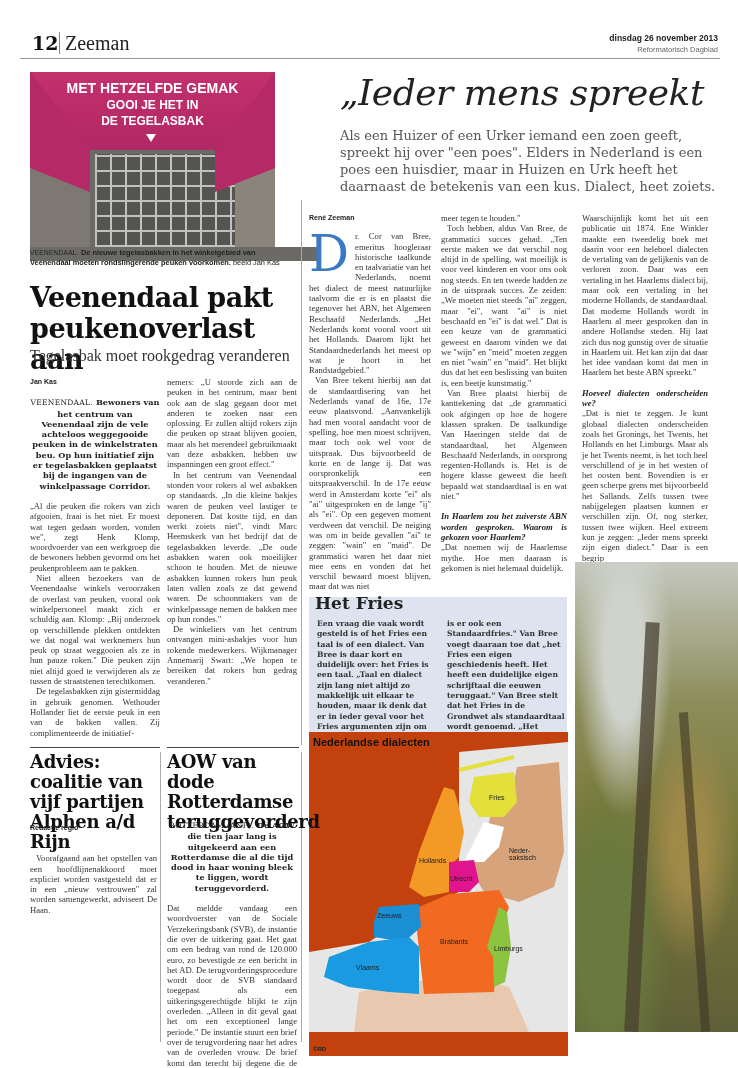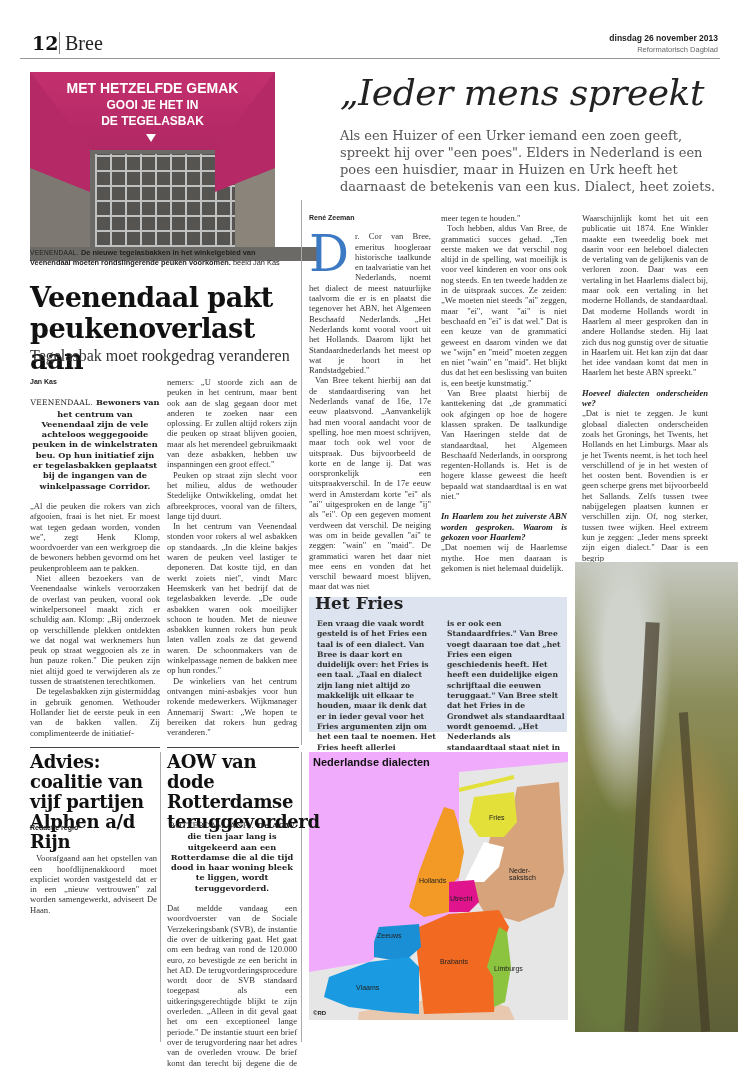--- a/index.html
+++ b/index.html
@@ -54,21 +54,21 @@
   .dropcap { float: left; font-family: "DejaVu Serif", serif; font-size: 50px; line-height: 42px; color: #3b79c2; margin: 2px 6px 0 0; }
   .q-bold { font-style: italic; font-weight: bold; color: #222; }
 
   
   .fries { left: 309px; top: 597px; width: 258px; height: 135px; background: #dde4ef; padding: 4px 4px; }
   .fries-title { position: absolute; left: 6px; top: -4px; font-family: "DejaVu Serif", serif; font-weight: bold; font-size: 17px; color: #222; }
   .fries-cols { position: absolute; left: 8px; top: 22px; width: 250px; display: flex; gap: 10px; }
   .fries-cols .fc { width: 120px; font-family: "DejaVu Serif", serif; font-weight: bold; font-size: 7.6px; line-height: 10.3px; color: #333; }
 
   
-  .map { left: 309px; top: 752px; width: 259px; height: 268px; background: #f0abfc; overflow: hidden; }
+  .map { left: 309px; top: 732px; width: 259px; height: 324px; background: #c2410c; overflow: hidden; }
   .map-title { position: absolute; left: 4px; top: 4px; font-family: "Liberation Sans", sans-serif; font-weight: bold; font-size: 11px; color: #111; }
   .map-credit { position: absolute; left: 4px; bottom: 4px; font-family: "Liberation Sans", sans-serif; font-weight: bold; font-size: 6px; color: #222; }
   .map-label { position: absolute; font-family: "Liberation Sans", sans-serif; font-size: 7px; color: #222; }
 
   
   .photo2 { left: 575px; top: 562px; width: 163px; height: 470px; background:
       radial-gradient(ellipse at 30% 20%, #cfd3cc 0 12%, transparent 30%),
       radial-gradient(ellipse at 70% 60%, #a08a4a 0 10%, transparent 30%),
       radial-gradient(ellipse at 20% 80%, #6a7a3e 0 15%, transparent 35%),
       linear-gradient(180deg, #c5c8bf 0%, #8b8d5a 30%, #7d7a3c 55%, #6b6a38 80%, #5e6038 100%); }
@@ -80,21 +80,21 @@
   .hl3 { font-family: "DejaVu Serif", serif; font-weight: bold; font-size: 18px; line-height: 20px; color: #111; letter-spacing: -0.3px; }
   .vrule2 { left: 160px; top: 752px; width: 1px; height: 290px; background: #aaa; }
   .vrule3 { left: 301px; top: 752px; width: 1px; height: 290px; background: #aaa; }
 </style>
 </head>
 <body>
 
 <div class="abs page-header">
   <span class="page-num">12</span>
   <span class="page-sep"></span>
-  <span class="page-section">Bree</span>
+  <span class="page-section">Zeeman</span>
   <span class="page-date">dinsdag 26 november 2013</span>
   <span class="page-paper">Reformatorisch Dagblad</span>
 </div>
 
 <div class="abs photo1">
   <div class="curb-l"></div>
   <div class="curb-r"></div>
   <div class="grate"></div>
   <div class="banner"></div>
   <div class="side-l"></div>
@@ -122,21 +122,20 @@
     <span>Bewoners van het centrum van Veenendaal zijn de vele achteloos weggegooide peuken in de winkelstraten beu. Op hun initiatief zijn er tegelasbakken geplaatst bij de ingangen van de winkelpassage Corridor.</span>
   </div>
   <div class="gap"></div>
   <p class="noind">„Al die peuken die rokers van zich afgooien, fraai is het niet. Er moest wat tegen gedaan worden, vonden we", zegt Henk Klomp, woordvoerder van een werkgroep die de bewoners hebben gevormd om het peukenprobleem aan te pakken.</p>
   <p>Niet alleen bezoekers van de Veenendaalse winkels veroorzaken de overlast van peuken, vooral ook winkelpersoneel maakt zich er schuldig aan. Klomp: „Bij onderzoek op verschillende plekken ontdekten we dat nogal wat werknemers hun peuk op straat weggooien als ze in hun pauze roken." Die peuken zijn niet altijd goed te verwijderen als ze tussen de straatstenen terechtkomen.</p>
   <p>De tegelasbakken zijn gistermiddag in gebruik genomen. Wethouder Hollander liet de eerste peuk in een van de bakken vallen. Zij complimenteerde de initiatief-</p>
 </div>
 
 <div class="abs col" style="left:167px;top:377px;width:130px;">
   <p class="noind">nemers: „U stoorde zich aan de peuken in het centrum, maar bent ook aan de slag gegaan door met anderen te zoeken naar een oplossing. Er zullen altijd rokers zijn die peuken op straat blijven gooien, maar als het merendeel gebruikmaakt van deze asbakken, hebben uw inspanningen een groot effect."</p>
-  <p>Peuken op straat zijn slecht voor het milieu, aldus de wethouder Stedelijke Ontwikkeling, omdat het afbreekproces, vooral van de filters, lange tijd duurt.</p>
   <p>In het centrum van Veenendaal stonden voor rokers al wel asbakken op standaards. „In die kleine bakjes waren de peuken veel lastiger te deponeren. Dat kostte tijd, en dan werkt zoiets niet", vindt Marc Heemskerk van het bedrijf dat de tegelasbakken leverde. „De oude asbakken waren ook moeilijker schoon te houden. Met de nieuwe asbakken kunnen rokers hun peuk laten vallen zoals ze dat gewend waren. De schoonmakers van de winkelpassage nemen de bakken mee op hun rondes."</p>
   <p>De winkeliers van het centrum ontvangen mini-asbakjes voor hun rokende medewerkers. Wijkmanager Annemarij Swart: „We hopen te bereiken dat rokers hun gedrag veranderen."</p>
 </div>
 
 <div class="abs vrule"></div>
 
 <div class="abs hl2">„Ieder mens spreekt</div>
 <div class="abs intro2">Als een Huizer of een Urker iemand een zoen geeft, spreekt hij over "een poes". Elders in Nederland is een poes een huisdier, maar in Huizen en Urk heeft het daarnaast de betekenis van een kus. Dialect, heet zoiets.</div>
 
 <div class="abs col" style="left:309px;top:213px;width:122px;">

